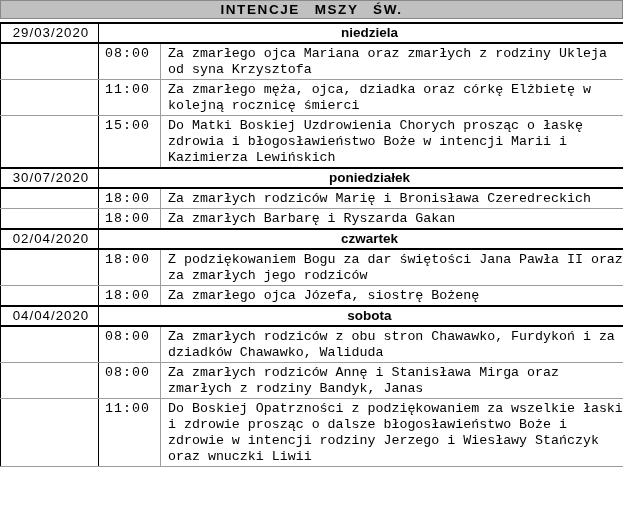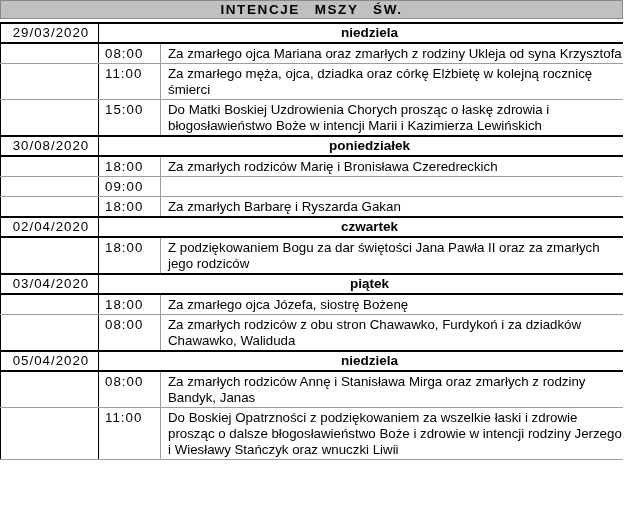--- a/index.html
+++ b/index.html
@@ -44,20 +44,21 @@
     font-size: 13.3px;
     padding: 0;
   }
   tr.day-row td {
     border-top: 2px solid #000000;
     border-bottom: 2px solid #000000;
     text-align: center;
   }
   tr.mass-row td {
     border-bottom: 1px solid #9c9c9c;
+    font-family: Liberation Mono, monospace;
   }
   td.date {
     border-right: 1px solid #000000;
     letter-spacing: 1px;
     padding: 1px 2px 1px 5px;
   }
   td.day {
     font-weight: bold;
     font-size: 13.5px;
     padding: 1px 2px 1px 6px;
@@ -99,64 +100,55 @@
           <td class="date"></td>
           <td class="time">11:00</td>
           <td class="intention">Za zmarłego męża, ojca, dziadka oraz córkę Elżbietę w kolejną rocznicę śmierci</td>
         </tr>
         <tr class="mass-row">
           <td class="date"></td>
           <td class="time">15:00</td>
           <td class="intention">Do Matki Boskiej Uzdrowienia Chorych prosząc o łaskę zdrowia i błogosławieństwo Boże w intencji Marii i Kazimierza Lewińskich</td>
         </tr>
         <tr class="day-row">
-          <td class="date">30/08/2020</td>
+          <td class="date">30/07/2020</td>
           <td class="day" colspan="2">poniedziałek</td>
         </tr>
         <tr class="mass-row">
           <td class="date"></td>
           <td class="time">18:00</td>
           <td class="intention">Za zmarłych rodziców Marię i Bronisława Czeredreckich</td>
-        </tr>
-        <tr class="mass-row">
-          <td class="date"></td>
-          <td class="time">09:00</td>
-          <td class="intention"></td>
         </tr>
         <tr class="mass-row">
           <td class="date"></td>
           <td class="time">18:00</td>
           <td class="intention">Za zmarłych Barbarę i Ryszarda Gakan</td>
         </tr>
         <tr class="day-row">
           <td class="date">02/04/2020</td>
           <td class="day" colspan="2">czwartek</td>
         </tr>
         <tr class="mass-row">
           <td class="date"></td>
           <td class="time">18:00</td>
           <td class="intention">Z podziękowaniem Bogu za dar świętości Jana Pawła II oraz za zmarłych jego rodziców</td>
         </tr>
-        <tr class="day-row">
-          <td class="date">03/04/2020</td>
-          <td class="day" colspan="2">piątek</td>
-        </tr>
         <tr class="mass-row">
           <td class="date"></td>
           <td class="time">18:00</td>
           <td class="intention">Za zmarłego ojca Józefa, siostrę Bożenę</td>
         </tr>
+        <tr class="day-row">
+          <td class="date">04/04/2020</td>
+          <td class="day" colspan="2">sobota</td>
+        </tr>
         <tr class="mass-row">
           <td class="date"></td>
           <td class="time">08:00</td>
           <td class="intention">Za zmarłych rodziców z obu stron Chawawko, Furdykoń i za dziadków Chawawko, Waliduda</td>
-        </tr>
-        <tr class="day-row">
-          <td class="date">05/04/2020</td>
-          <td class="day" colspan="2">niedziela</td>
         </tr>
         <tr class="mass-row">
           <td class="date"></td>
           <td class="time">08:00</td>
           <td class="intention">Za zmarłych rodziców Annę i Stanisława Mirga oraz zmarłych z rodziny Bandyk, Janas</td>
         </tr>
         <tr class="mass-row">
           <td class="date"></td>
           <td class="time">11:00</td>
           <td class="intention">Do Boskiej Opatrzności z podziękowaniem za wszelkie łaski i zdrowie prosząc o dalsze błogosławieństwo Boże i zdrowie w intencji rodziny Jerzego i Wiesławy Stańczyk oraz wnuczki Liwii</td>

